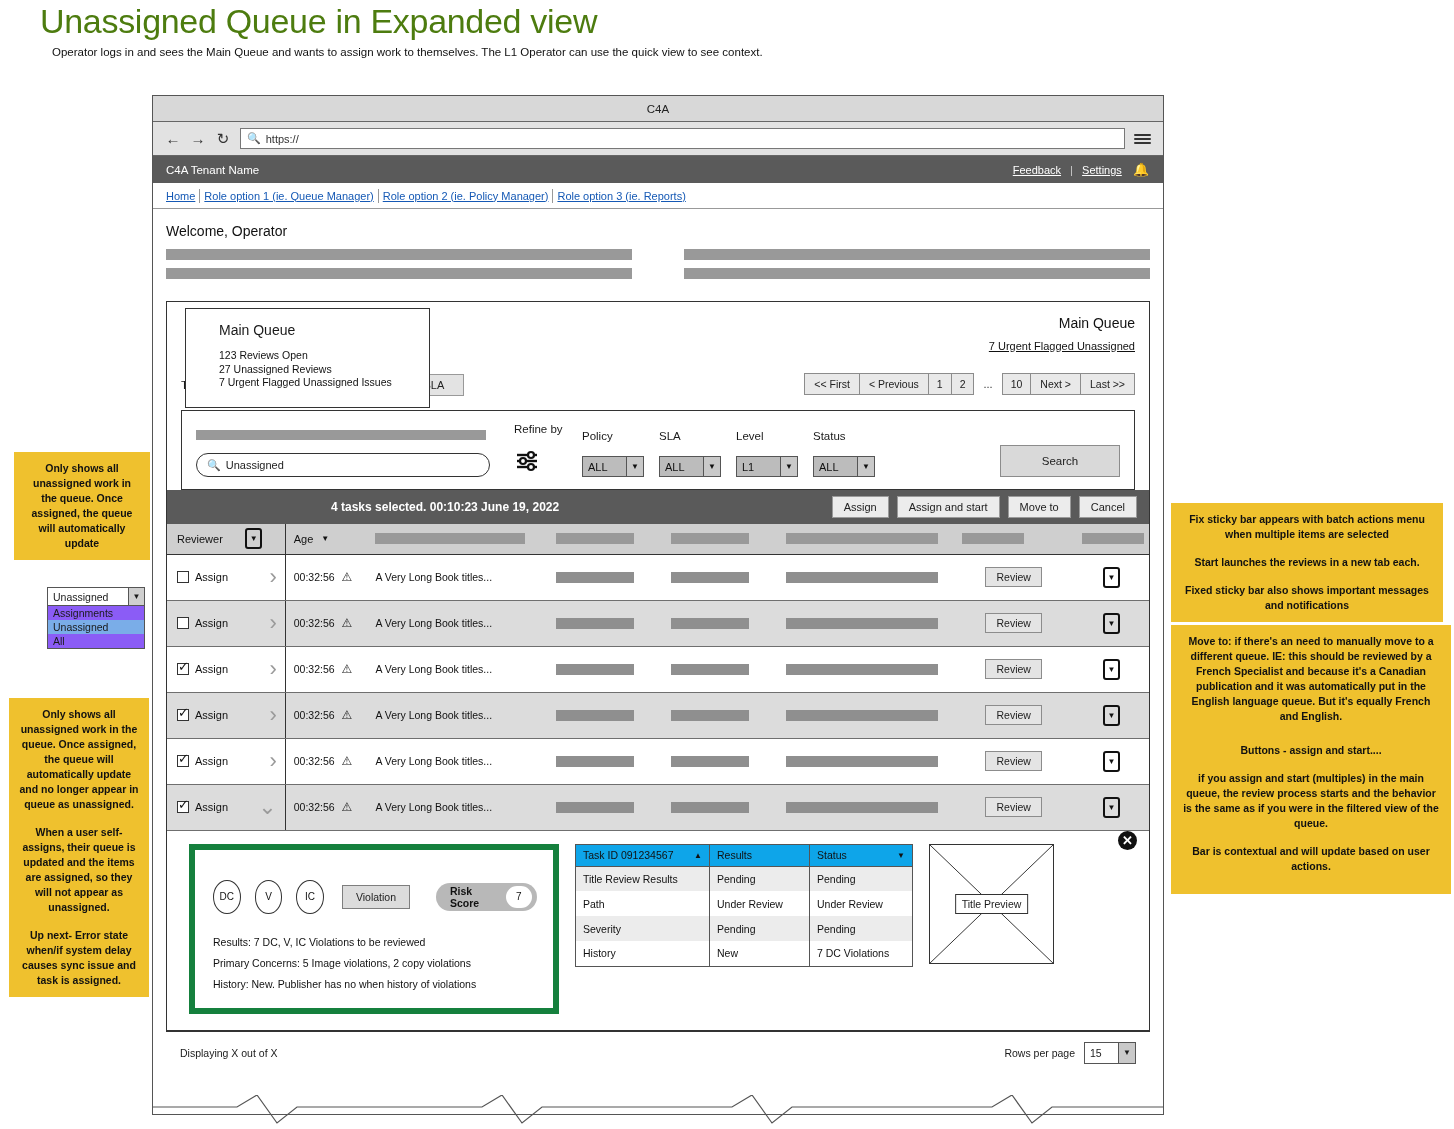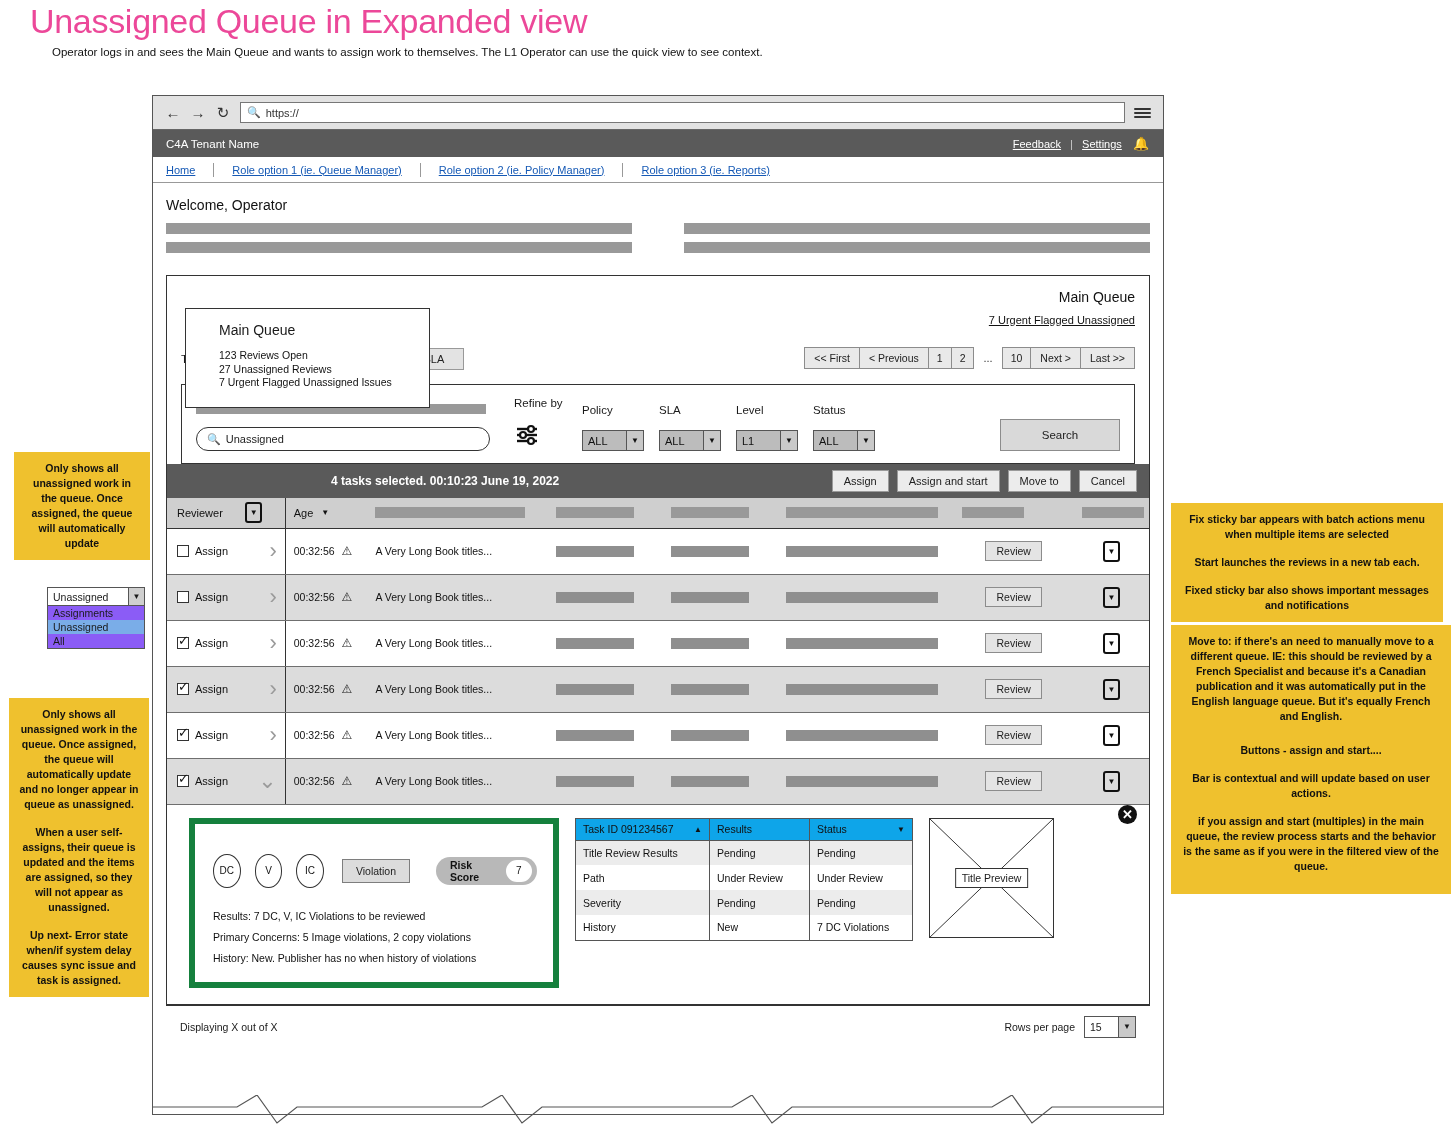--- a/index.html
+++ b/index.html
@@ -7,23 +7,23 @@
   body {
     width:1454px; height:1129px; position:relative;
     background:#ffffff;
     font-family:"Liberation Sans", sans-serif;
     color:#1a1a1a;
     overflow:hidden;
   }
 
   
   #page-title {
-    position:absolute; left:30px; top:2px;
+    position:absolute; left:40px; top:2px;
     font-size:34px; font-weight:400; letter-spacing:-0.3px;
-    color:#ec4899;
+    color:#4d7c0f;
   }
   #page-subtitle {
     position:absolute; left:52px; top:46px;
     font-size:11.5px; color:#111;
   }
 
   
   #browser {
     position:absolute; left:152px; top:95px;
     width:1012px; height:1020px;
@@ -57,21 +57,21 @@
   .app-topbar a { color:#fff; text-decoration:underline; font-size:11px; }
   .topbar-div { color:#c9c9c9; margin:0 9px; }
   .bell { margin-left:12px; font-size:13px; }
 
   
   .role-nav {
     height:26px; border-bottom:1px solid #999; background:#fff;
     display:flex; align-items:center; padding:0 13px; gap:0;
     font-size:11px;
   }
-  .role-nav a { color:#1559b5; padding:0 18px; }
+  .role-nav a { color:#1559b5; padding:0 4px; }
   .role-nav a:first-child { padding-left:0; }
   .role-sep { width:1px; height:14px; background:#999; }
 
   
   .welcome {
     padding:14px 13px 0 13px; font-size:14px; color:#111;
   }
   .skeleton-grid {
     display:flex; gap:52px; padding:10px 13px 0 13px;
   }
@@ -322,20 +322,23 @@
   .dd-list div.sel { background:#7aade8; }
 </style>
 </head>
 <body>
 
 <div id="page-title">Unassigned Queue in Expanded view</div>
 <div id="page-subtitle">Operator logs in and sees the Main Queue and wants to assign work to themselves.   The L1 Operator can use the quick view to see context.</div>
 
 <div id="browser">
 
+  <div class="browser-titlebar">
+    <span>C4A</span>
+  </div>
 
   <div class="browser-toolbar">
     <span class="nav-ico">←</span>
     <span class="nav-ico">→</span>
     <span class="nav-ico">↻</span>
     <div class="urlbar">
       <span>🔍</span>
       <span>https://</span>
     </div>
     <div class="hamburger">
@@ -838,15 +841,15 @@
   <p>Start launches the reviews in a new tab each.</p>
   <p>Fixed sticky bar also shows important messages and notifications</p>
 </div>
 
 <div class="note" style="left:1171px; top:625px; width:280px;">
   <p>Move to:  if there's an need to manually move to a different queue.   IE: this should be reviewed by a French Specialist and because it's a Canadian publication and it was automatically put in the English language queue. But it's equally French and English.</p>
 </div>
 
 <div class="note" style="left:1171px; top:723px; width:280px; padding-top:20px; padding-bottom:20px;">
   <p>Buttons - assign and start....</p>
+  <p>if you assign and start (multiples) in the main queue, the review process starts and the behavior is the same as if you were in the filtered view of the queue.</p>
   <p>Bar is contextual and will update based on user actions.</p>
-  <p>if you assign and start (multiples) in the main queue, the review process starts and the behavior is the same as if you were in the filtered view of the queue.</p>
 </div>
 
 </body></html>

